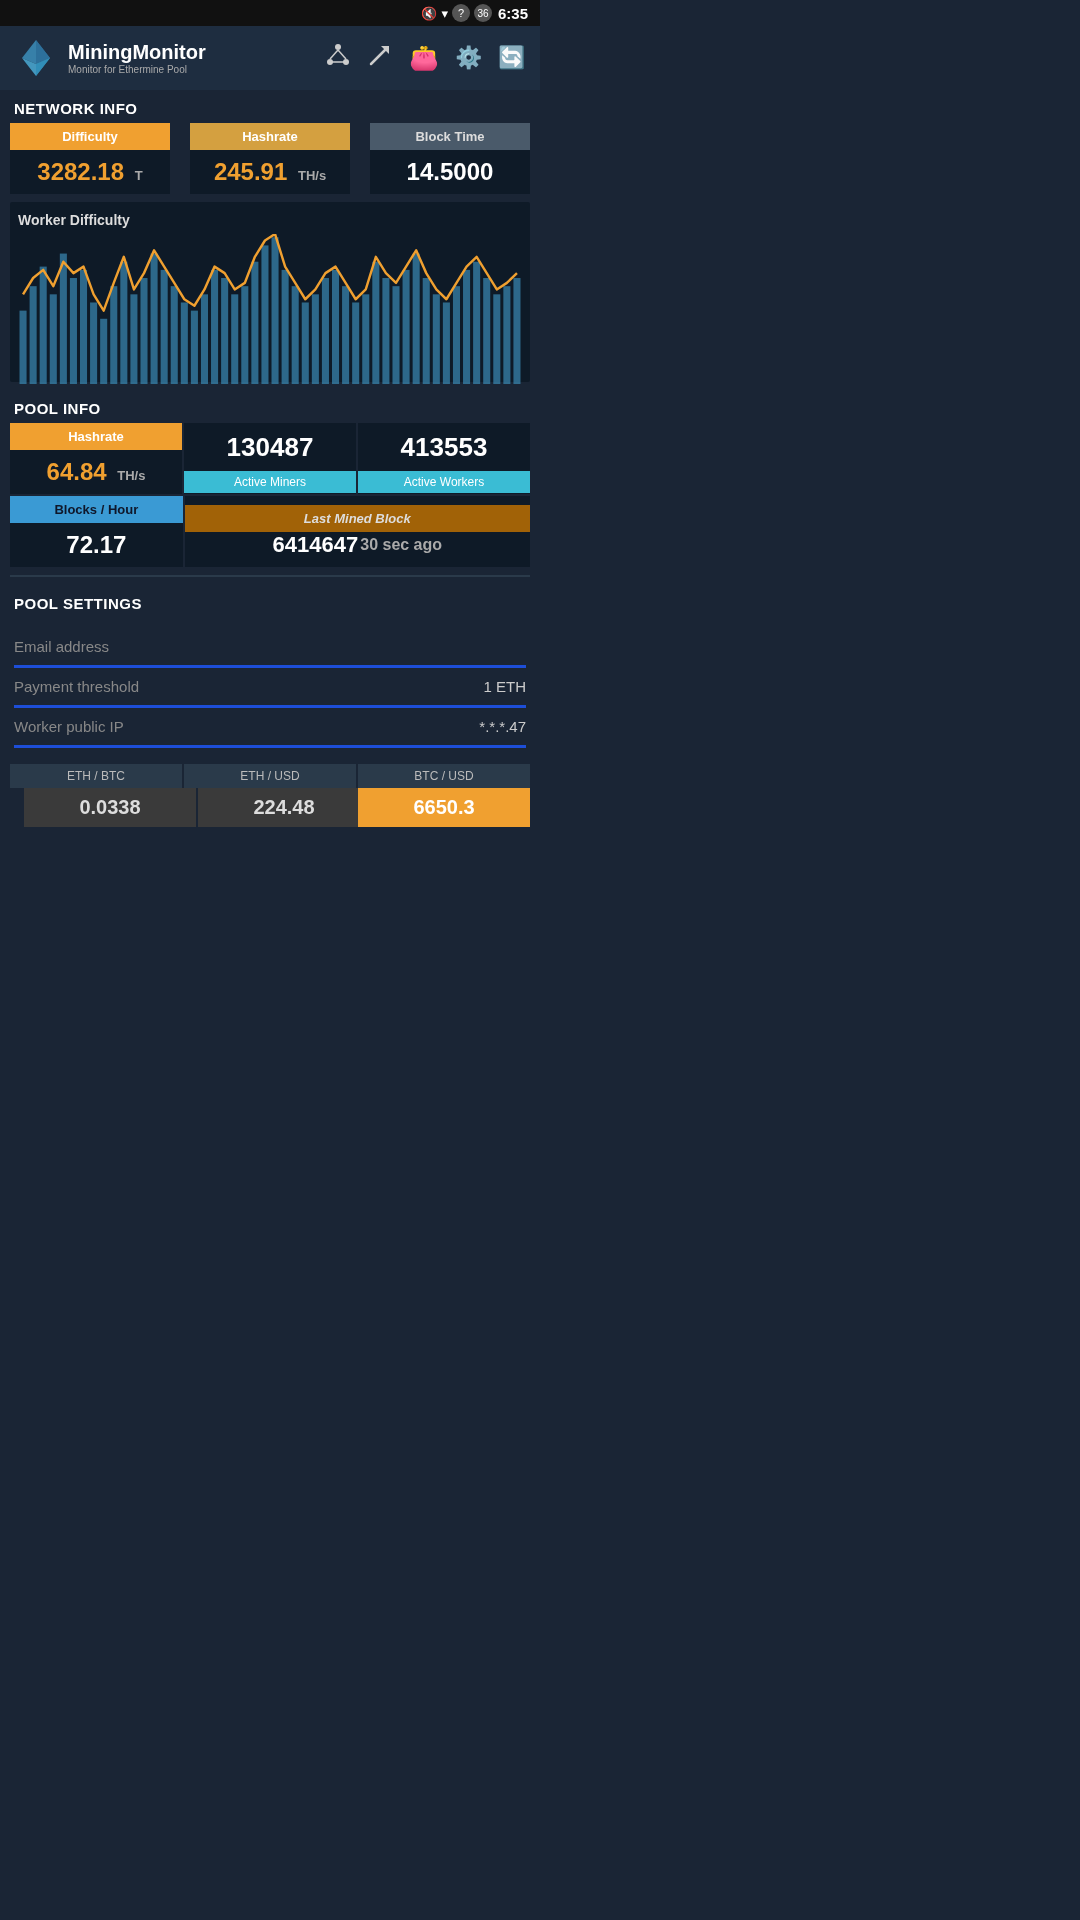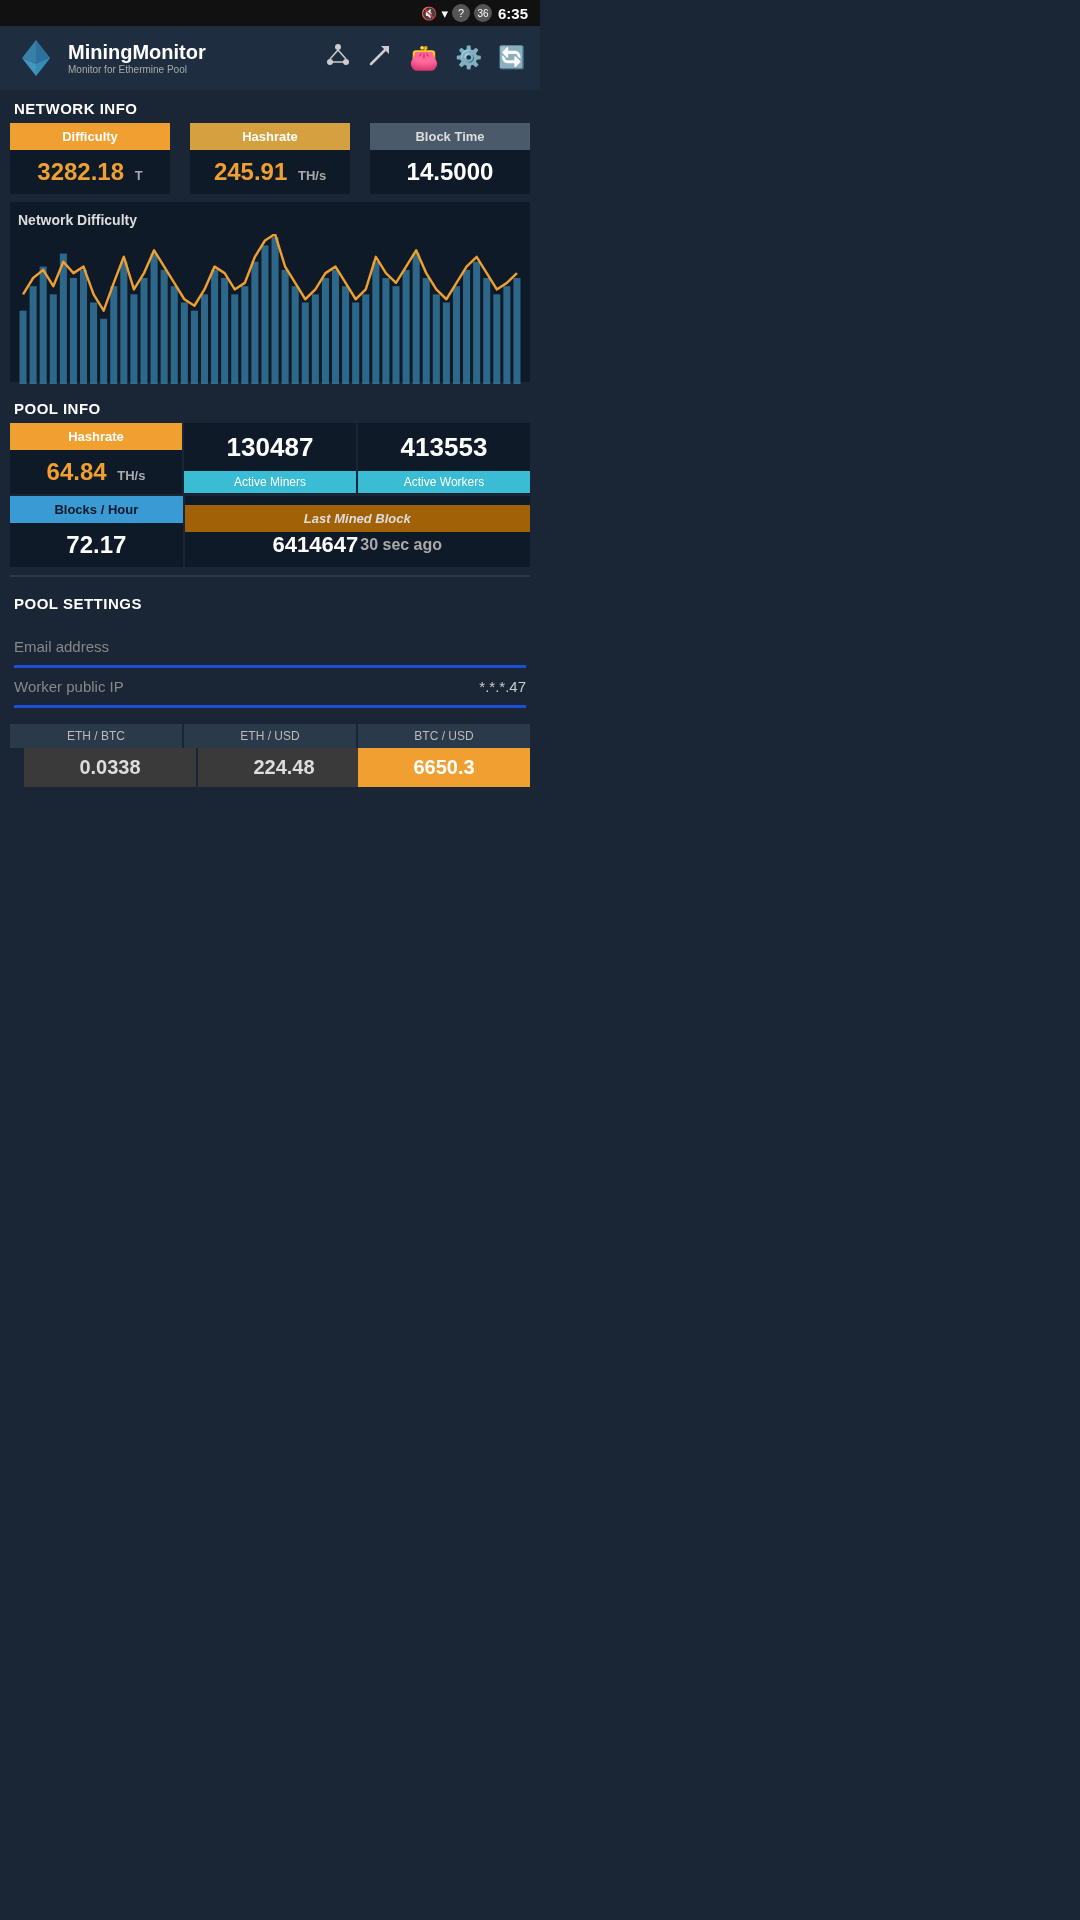--- a/index.html
+++ b/index.html
@@ -265,21 +265,21 @@
     </div>
 
     <div class="metric-box">
       <div class="metric-label gray">Block Time</div>
       <div class="metric-value white">14.5000</div>
     </div>
   </div>
 </div>
 
 <div class="chart-container">
-  <div class="chart-title">Network Difficulty</div>
+  <div class="chart-title">Worker Difficulty</div>
   <div class="chart-area">
     <svg width="100%" height="150" viewBox="0 0 520 150" preserveAspectRatio="none">
 
       <g id="bars">
           <rect x="1.56" y="76.63043478260869" width="7.279999999999999" height="73.36956521739131" fill="#3a8ab5" opacity="0.7"></rect>
           <rect x="11.96" y="52.173913043478265" width="7.279999999999999" height="97.82608695652173" fill="#3a8ab5" opacity="0.7"></rect>
           <rect x="22.36" y="32.60869565217391" width="7.279999999999999" height="117.3913043478261" fill="#3a8ab5" opacity="0.7"></rect>
           <rect x="32.760000000000005" y="60.326086956521735" width="7.279999999999999" height="89.67391304347827" fill="#3a8ab5" opacity="0.7"></rect>
           <rect x="43.160000000000004" y="19.565217391304344" width="7.279999999999999" height="130.43478260869566" fill="#3a8ab5" opacity="0.7"></rect>
           <rect x="53.56" y="44.02173913043478" width="7.279999999999999" height="105.97826086956522" fill="#3a8ab5" opacity="0.7"></rect>
@@ -375,20 +375,24 @@
 
 <div class="divider"></div>
 
 <div class="section-title">POOL SETTINGS</div>
 <div class="pool-settings">
   <div class="setting-row">
     <span class="setting-label">Email address</span>
     <span class="setting-value"></span>
   </div>
   <div class="setting-row">
+    <span class="setting-label">Payment threshold</span>
+    <span class="setting-value">1 ETH</span>
+  </div>
+  <div class="setting-row">
     <span class="setting-label">Worker public IP</span>
     <span class="setting-value">*.*.*.47</span>
   </div>
 </div>
 
 <div class="price-bar">
   <div class="price-box">
     <div class="price-label">ETH / BTC</div>
     <div class="price-value dark">0.0338</div>
   </div>

